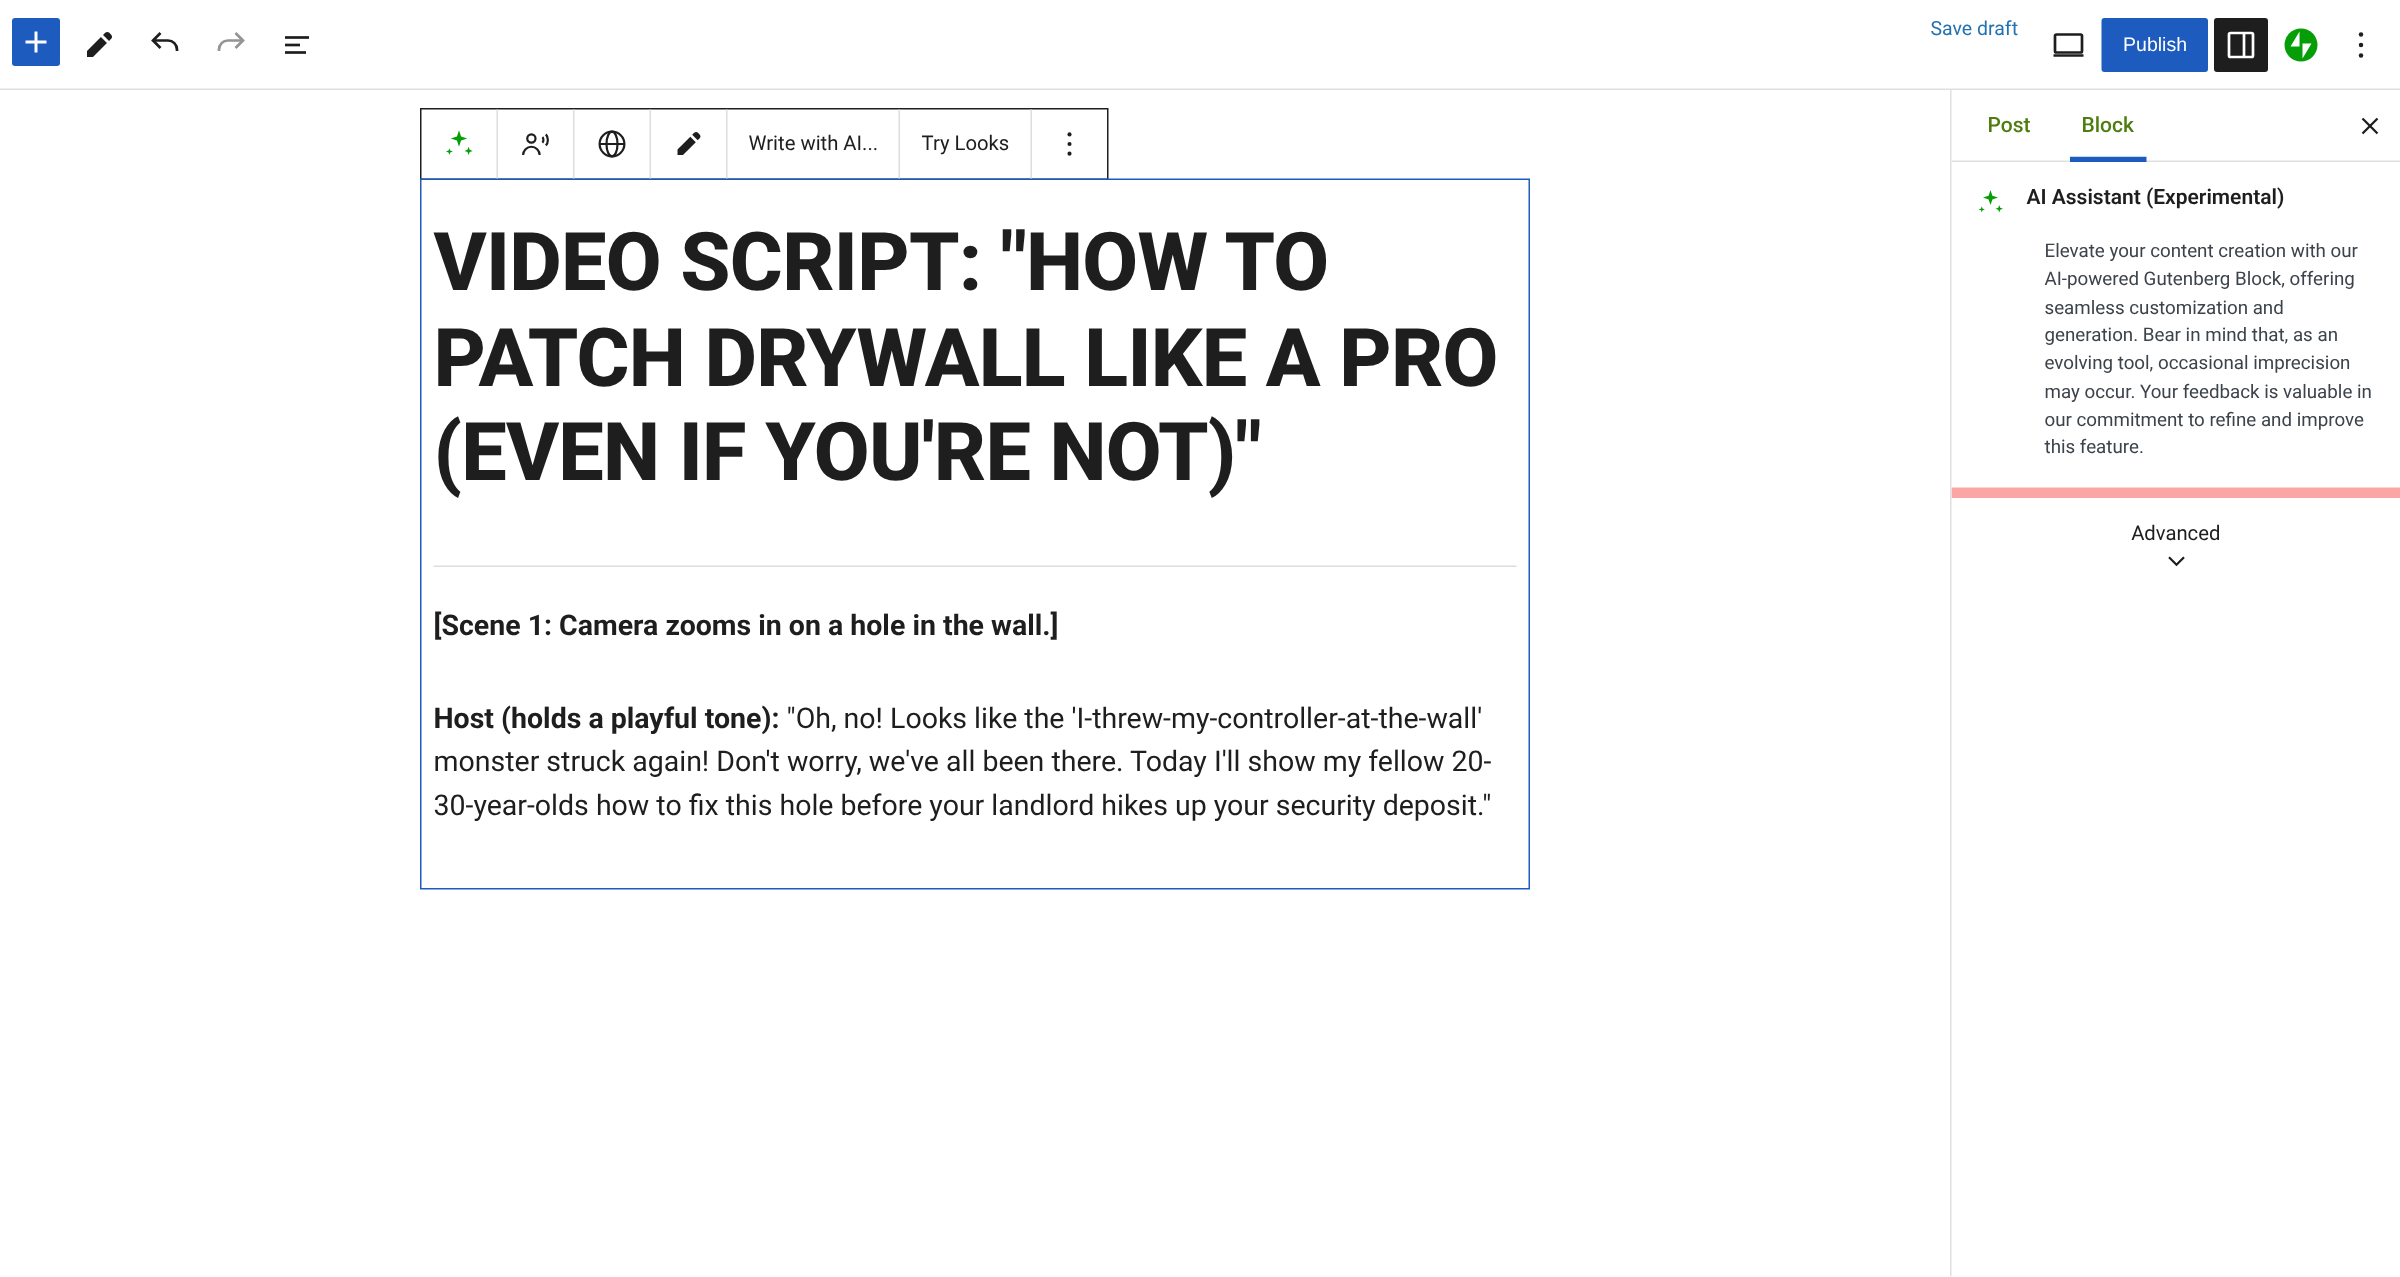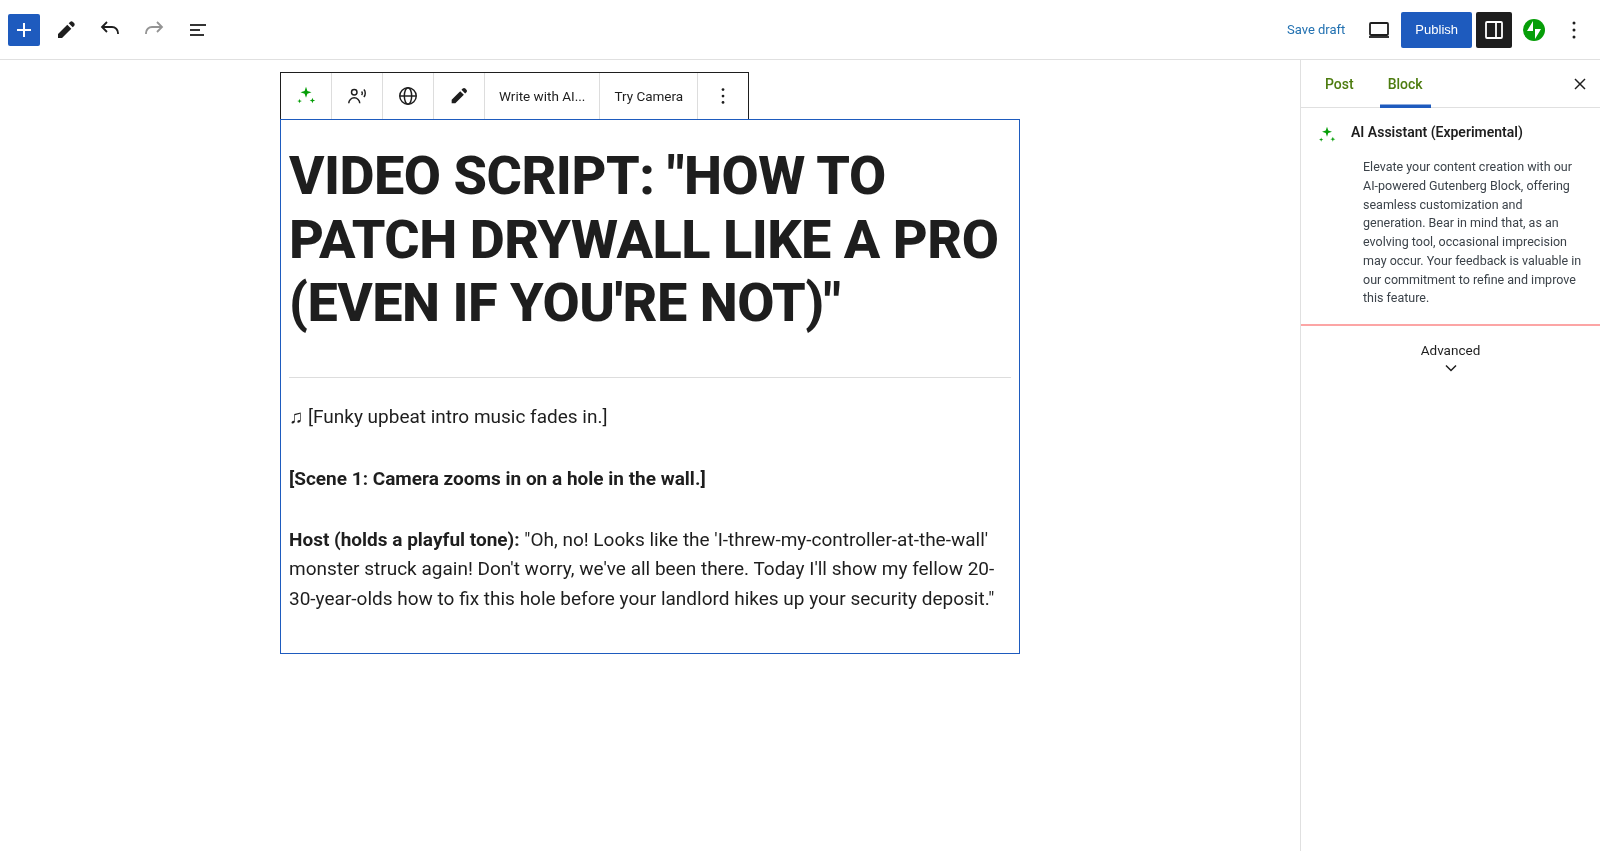--- a/index.html
+++ b/index.html
@@ -14,21 +14,21 @@
 .top-toolbar {
   height: 60px;
   border-bottom: 1px solid #e0e0e0;
   display: flex;
   align-items: center;
   padding: 0 8px;
   justify-content: space-between;
 }
 .top-left, .top-right {
   display: flex;
-  align-items: center;
+  align-items: flex-start;
   gap: 4px;
 }
 .top-left { gap: 8px; }
 .icon-btn {
   width: 36px;
   height: 36px;
   display: flex;
   align-items: center;
   justify-content: center;
   border: none;
@@ -178,21 +178,21 @@
   top: 12px;
   width: 24px;
   height: 24px;
   cursor: pointer;
   display: flex;
   align-items: center;
   justify-content: center;
 }
 .sidebar-section {
   padding: 16px;
-  border-bottom: 2px solid #fca5a5;
+  border-bottom: 7px solid #fca5a5;
 }
 .ai-title-row {
   display: flex;
   align-items: flex-start;
   gap: 14px;
   margin-bottom: 10px;
 }
 .ai-sparkle-icon { color: #069e08; flex-shrink: 0; margin-top: 1px; }
 .ai-title { font-weight: 600; font-size: 14px; }
 .ai-desc {
@@ -337,34 +337,33 @@
               <ellipse cx="12" cy="12" rx="4" ry="9"></ellipse>
               <line x1="3" y1="12" x2="21" y2="12"></line>
             </svg>
         </div>
         <div class="toolbar-cell">
           <svg viewBox="0 0 24 24" fill="currentColor">
               <path d="M20.1 5.1L18.9 3.9c-.8-.8-2-.8-2.8 0l-1.4 1.4 4 4 1.4-1.4c.8-.8.8-2 0-2.8zM4 20h4l9.3-9.3-4-4L4 16v4z"></path>
             </svg>
         </div>
         <div class="toolbar-cell text-cell">Write with AI...</div>
-        <div class="toolbar-cell text-cell">Try Camera</div>
+        <div class="toolbar-cell text-cell">Try Looks</div>
         <div class="toolbar-cell">
           <svg viewBox="0 0 24 24" fill="currentColor">
               <circle cx="12" cy="5" r="1.5"></circle>
               <circle cx="12" cy="12" r="1.5"></circle>
               <circle cx="12" cy="19" r="1.5"></circle>
             </svg>
         </div>
       </div>
 
       <div class="content-block">
         <h1 class="title-h1">VIDEO SCRIPT: "HOW TO PATCH DRYWALL LIKE A PRO (EVEN IF YOU'RE NOT)"</h1>
         <hr class="hr-divider">
-        <p class="body-text">♫ [Funky upbeat intro music fades in.]</p>
         <p class="body-text bold">[Scene 1: Camera zooms in on a hole in the wall.]</p>
         <p class="body-text"><span class="bold">Host (holds a playful tone):</span><span> "Oh, no! Looks like the 'I-threw-my-controller-at-the-wall' monster struck again! Don't worry, we've all been there. Today I'll show my fellow 20-30-year-olds how to fix this hole before your landlord hikes up your security deposit."</span></p>
       </div>
     </div>
   </div>
 
   <aside class="sidebar">
     <div class="sidebar-tabs">
       <div class="sidebar-tab">Post</div>
       <div class="sidebar-tab active">Block</div>

